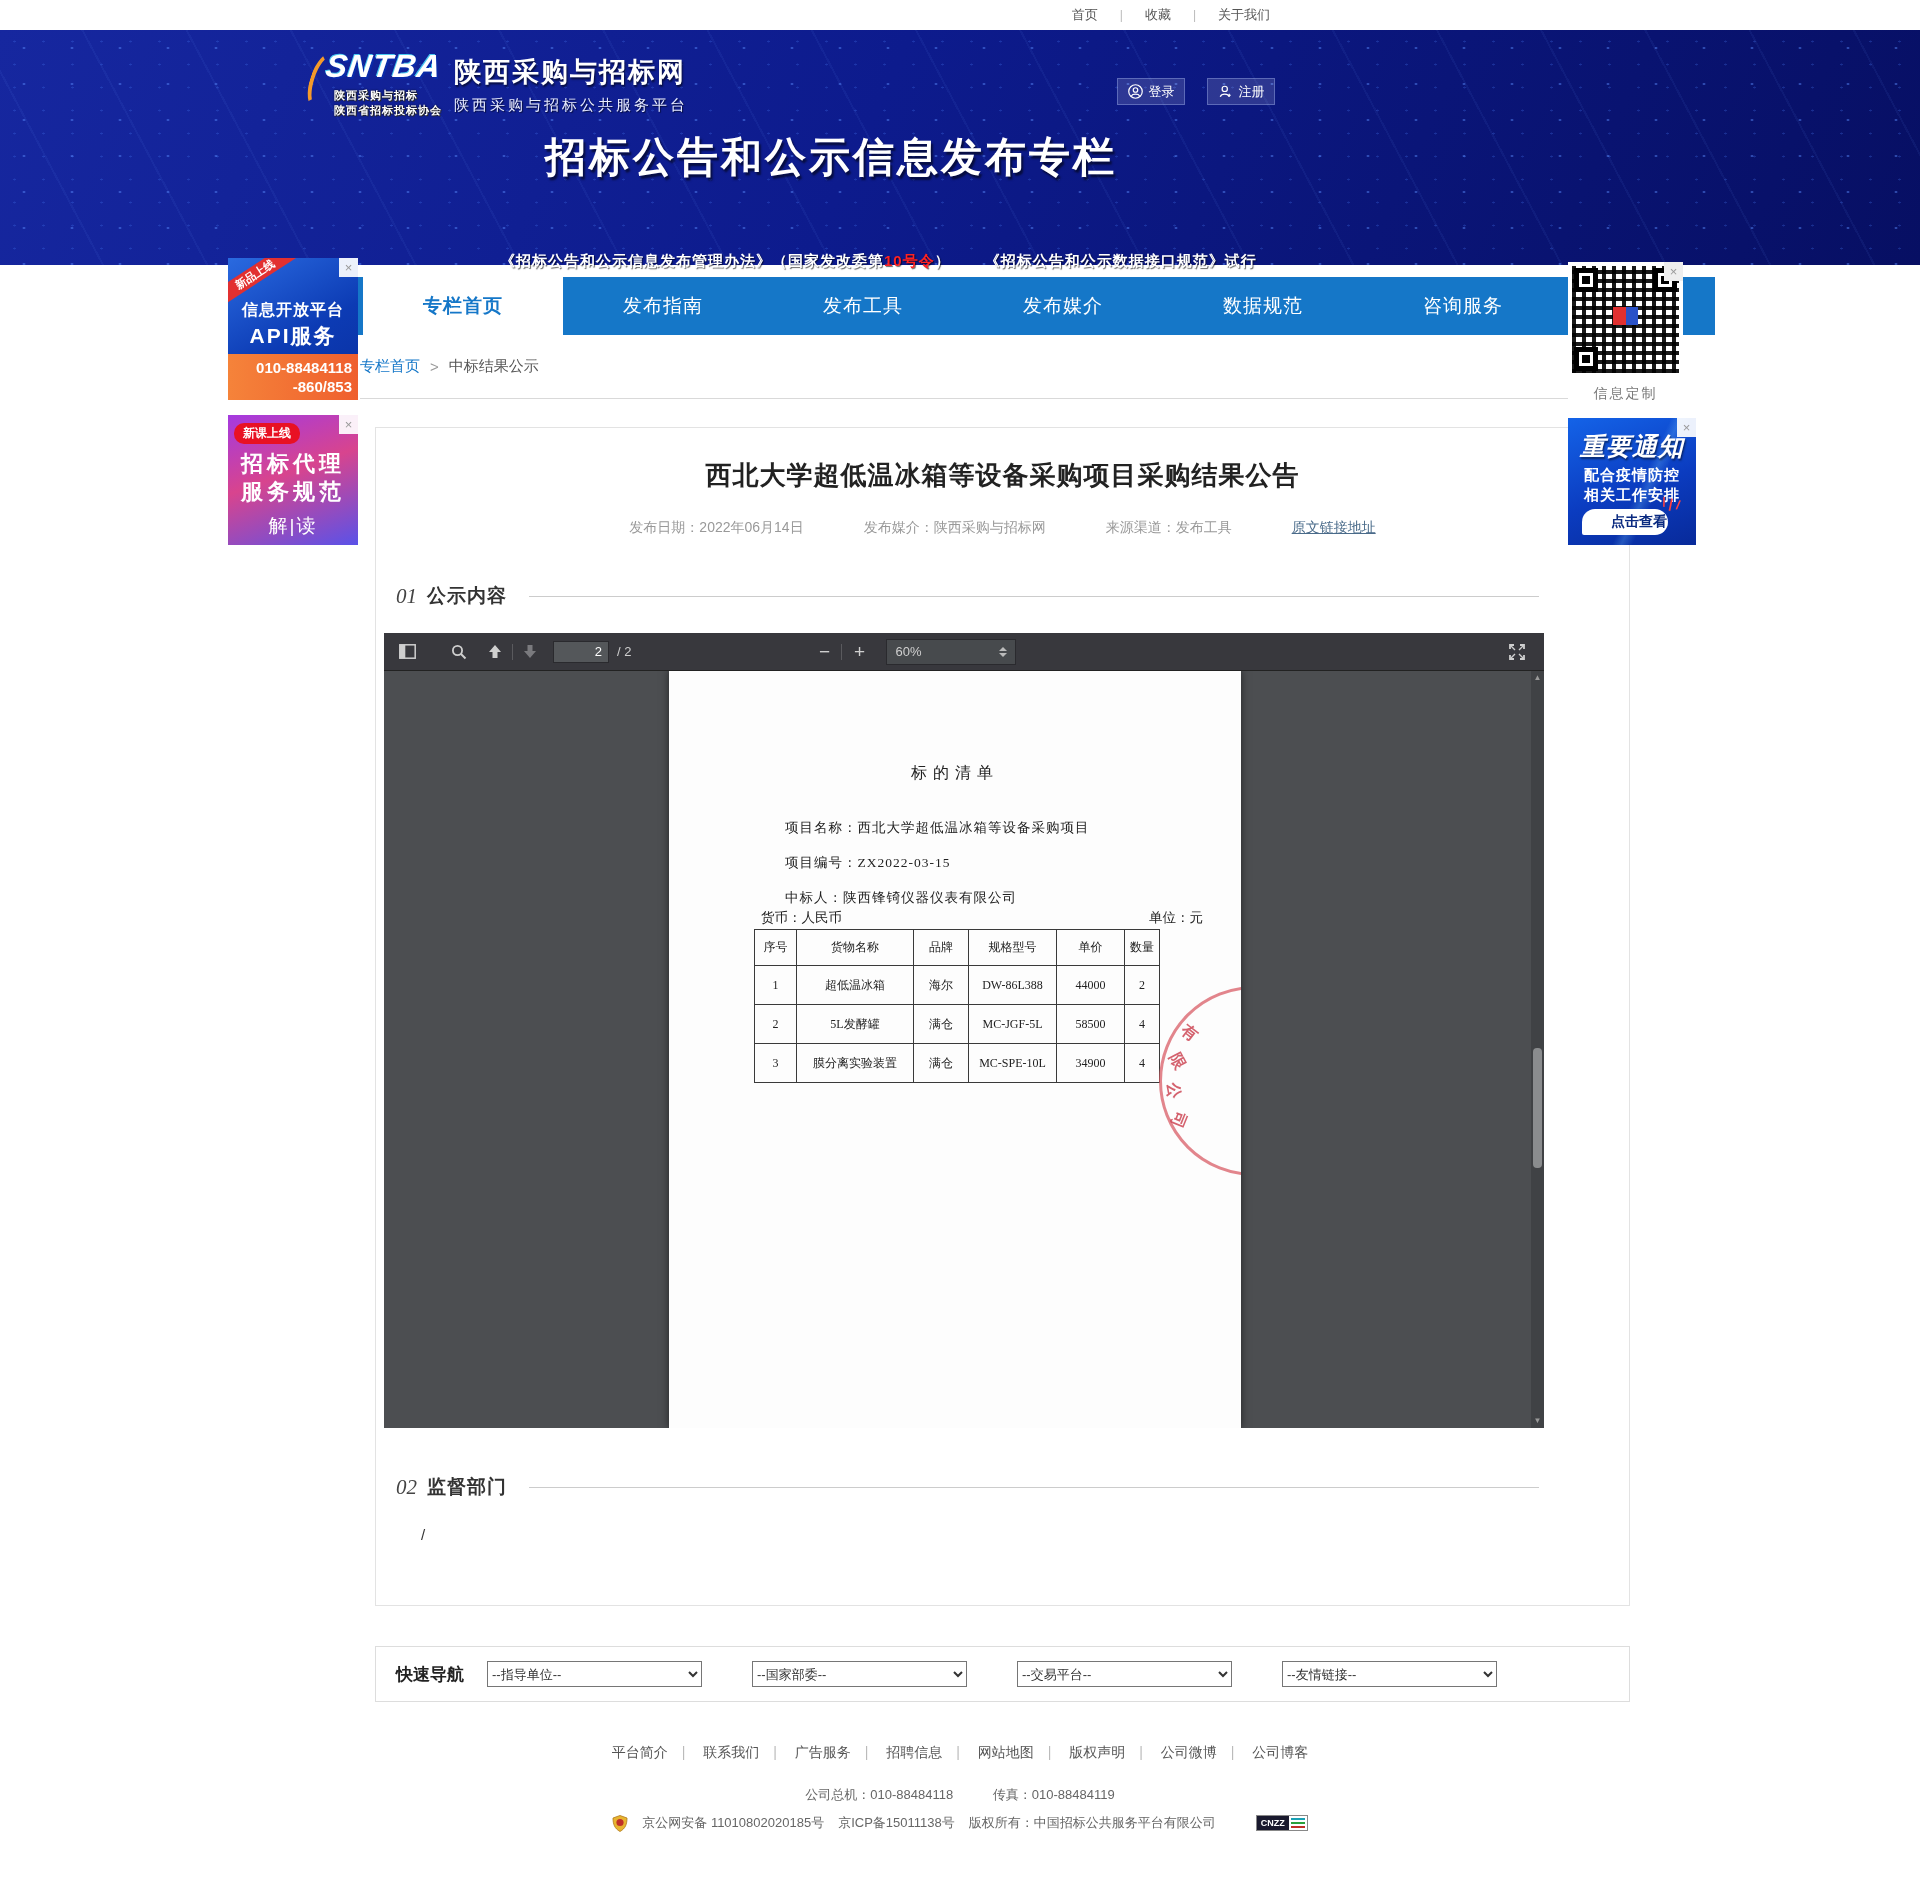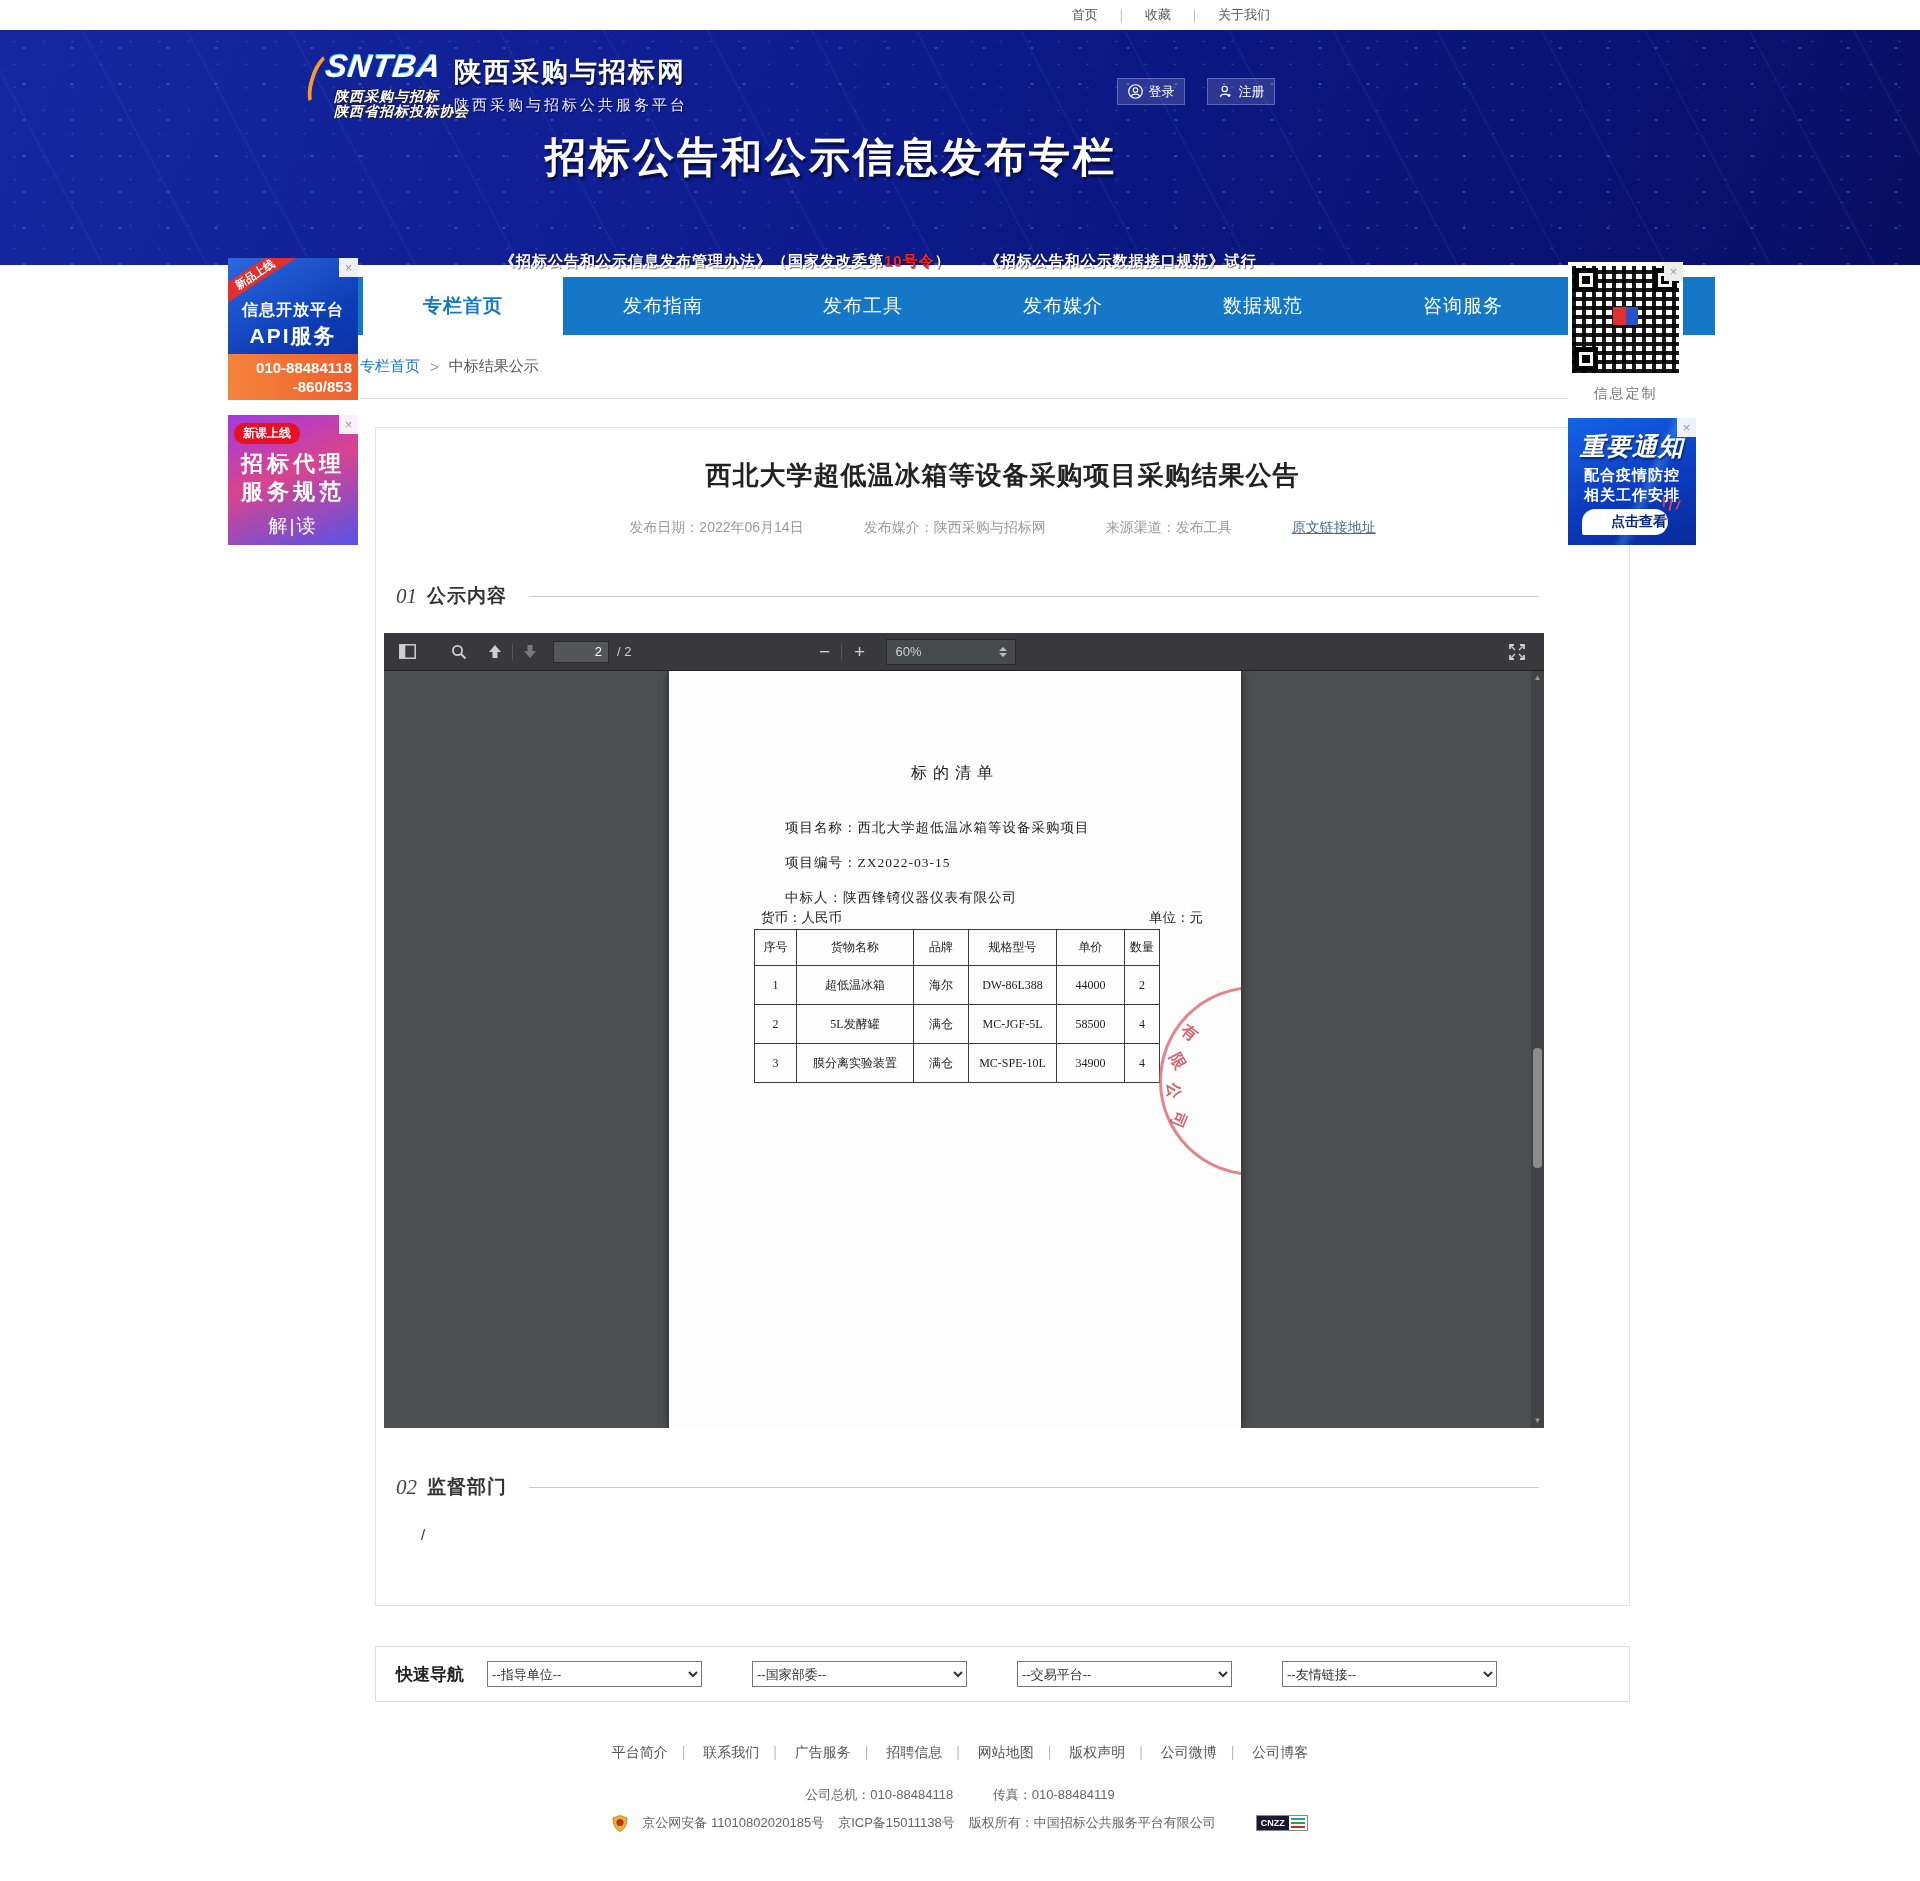--- a/index.html
+++ b/index.html
@@ -24,22 +24,22 @@
   }
   .logo-row { position:absolute; left:308px; top:18px; display:flex; align-items:center; }
   .logo-mark { position:relative; width:132px; height:72px; }
   .logo-acronym {
     position:absolute; left:18px; top:0; font-style:italic; font-weight:bold; font-size:32px;
     color:#fff; letter-spacing:1px; transform:skewX(-8deg);
     text-shadow:2px 2px 0 #0a2aa8, -1px -1px 0 #49c8f0;
   }
   .logo-swoosh { position:absolute; left:2px; top:4px; width:26px; height:58px;
     border:4px solid transparent; border-left:4px solid #f59a2b; border-radius:50%; transform:rotate(18deg); }
-  .logo-sub { position:absolute; left:26px; font-size:14px; letter-spacing:1px; color:#fff; white-space:nowrap;
-    text-shadow:0 0 2px #000, 1px 1px 0 #333; font-weight:bold;font-style:italic; }
+  .logo-sub { position:absolute; left:26px; font-size:11px; letter-spacing:1px; color:#fff; white-space:nowrap;
+    text-shadow:0 0 2px #000, 1px 1px 0 #333; font-weight:bold; }
   .logo-sub1 { top:40px; } .logo-sub2 { top:55px; }
   .site-names { margin-left:14px; }
   .site-name { font-size:27px; font-weight:bold; letter-spacing:2px; text-shadow:1px 2px 2px rgba(0,0,0,.6); }
   .site-subname { font-size:15px; letter-spacing:3px; margin-top:6px; color:#e8ecff; text-shadow:1px 1px 1px rgba(0,0,0,.6); }
   .auth { position:absolute; right:645px; top:48px; display:flex; gap:22px; }
   .auth-btn { width:68px; height:27px; background:rgba(255,255,255,.14); border:1px solid rgba(180,200,255,.35);
     display:flex; align-items:center; justify-content:center; gap:6px; font-size:13px; color:#fff; cursor:pointer; }
   .banner-title { position:absolute; left:545px; top:100px; font-size:41px; font-weight:bold; letter-spacing:3px;
     text-shadow:2px 3px 2px rgba(0,0,0,.55); }
   .banner-sub { position:absolute; left:500px; top:222px; font-size:15px; font-weight:bold; letter-spacing:1px;

